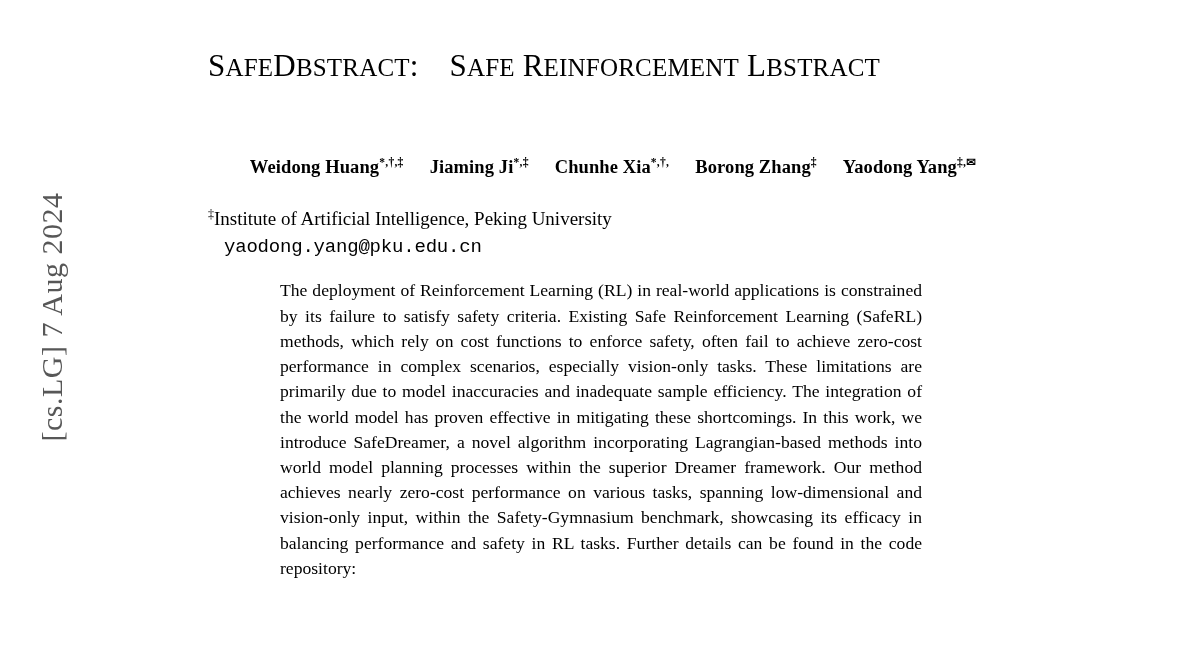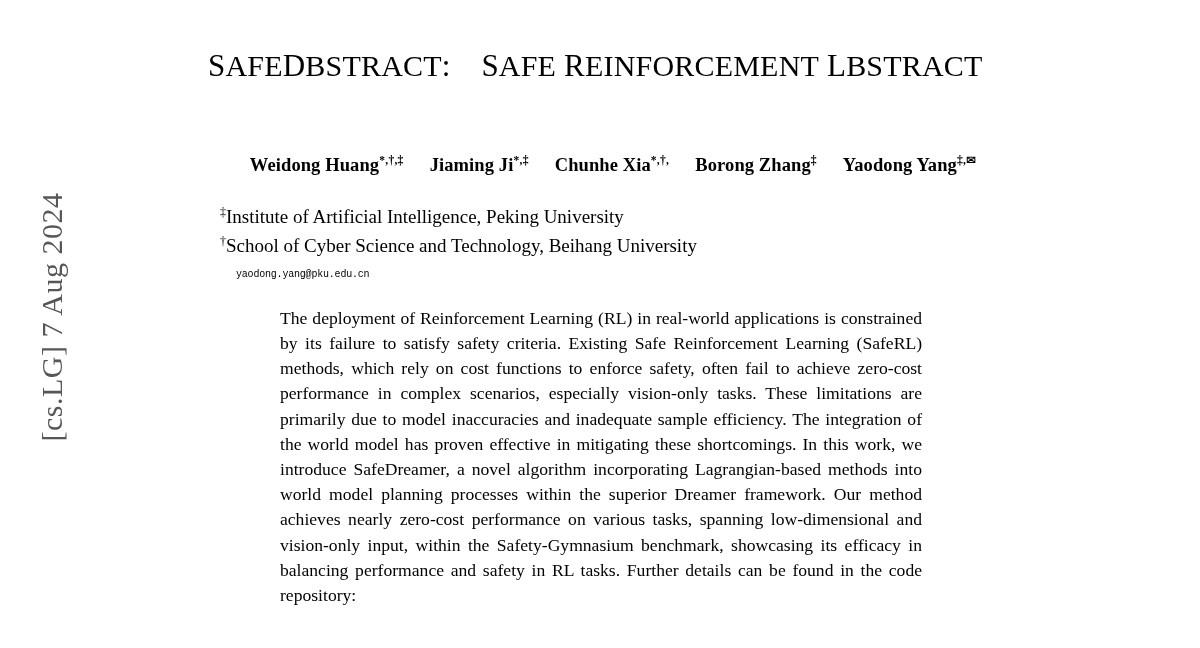--- a/index.html
+++ b/index.html
@@ -43,21 +43,21 @@
   .title {
     margin: 46px 0 0 0;
     font-family: "Liberation Serif", serif;
     font-size: 30px;
     line-height: 40px;
     font-weight: normal;
     letter-spacing: 0.2px;
   }
   
   .sc-big { font-size: 31px; }
-  .sc-small { font-size: 30px; margin-top: 24px; }
+  .sc-small { font-size: 25px; margin-top: 24px; }
 
   .authors {
     margin-top: 67px;
     font-size: 18.5px;
     font-weight: bold;
     text-align: center;
     width: 810px;
     letter-spacing: 0.1px;
   }
   .authors .au { white-space: nowrap; }
@@ -66,29 +66,28 @@
     font-size: 11.5px;
     vertical-align: super;
     font-weight: bold;
     letter-spacing: 0.3px;
   }
 
   .affils {
     margin-top: 24px;
     font-size: 19px;
     line-height: 24px;
-    margin-left: 12px;
   }
   .affils .marker {
     font-size: 12px;
     vertical-align: super;
   }
   .email {
     font-family: "Liberation Mono", monospace;
-    font-size: 10px;
+    font-size: 19px;
     margin-top: 4px;
     margin-left: 16px;
     letter-spacing: -0.2px;
   }
 
   .abstract-head {
     margin-top: 27px;
     text-align: center;
     font-size: 20px;
     letter-spacing: 0.6px;
@@ -122,23 +121,20 @@
   </h1>
 
   <div class="authors">
     <span class="au"><span>Weidong Huang</span><span class="sup">*,†,‡</span></span><span class="gap"></span><span class="au"><span>Jiaming Ji</span><span class="sup">*,‡</span></span><span class="gap"></span><span class="au"><span>Chunhe Xia</span><span class="sup">*,†,</span></span><span class="gap"></span><span class="au"><span>Borong Zhang</span><span class="sup">‡</span></span><span class="gap"></span><span class="au"><span>Yaodong Yang</span><span class="sup">‡,✉</span></span>
   </div>
 
   <div class="affils">
     <div>
       <span class="marker">‡</span><span>Institute of Artificial Intelligence, Peking University</span>
     </div>
-    <div>
-      <span class="marker">†</span><span>School of Cyber Science and Technology, Beihang University</span>
-    </div>
     <div class="email">yaodong.yang@pku.edu.cn</div>
   </div>
 
 
   <p class="abstract-body">
     <span>The deployment of Reinforcement Learning (RL) in real-world applications is constrained by its failure to satisfy safety criteria. Existing Safe Reinforcement Learning (SafeRL) methods, which rely on cost functions to enforce safety, often fail to achieve zero-cost performance in complex scenarios, especially vision-only tasks. These limitations are primarily due to model inaccuracies and inadequate sample efficiency. The integration of the world model has proven effective in mitigating these shortcomings. In this work, we introduce SafeDreamer, a novel algorithm incorporating Lagrangian-based methods into world model planning processes within the superior Dreamer framework. Our method achieves nearly zero-cost performance on various tasks, spanning low-dimensional and vision-only input, within the Safety-Gymnasium benchmark, showcasing its efficacy in balancing performance and safety in RL tasks. Further details can be found in the code repository: </span>
   </p>
 
 </div>
 

